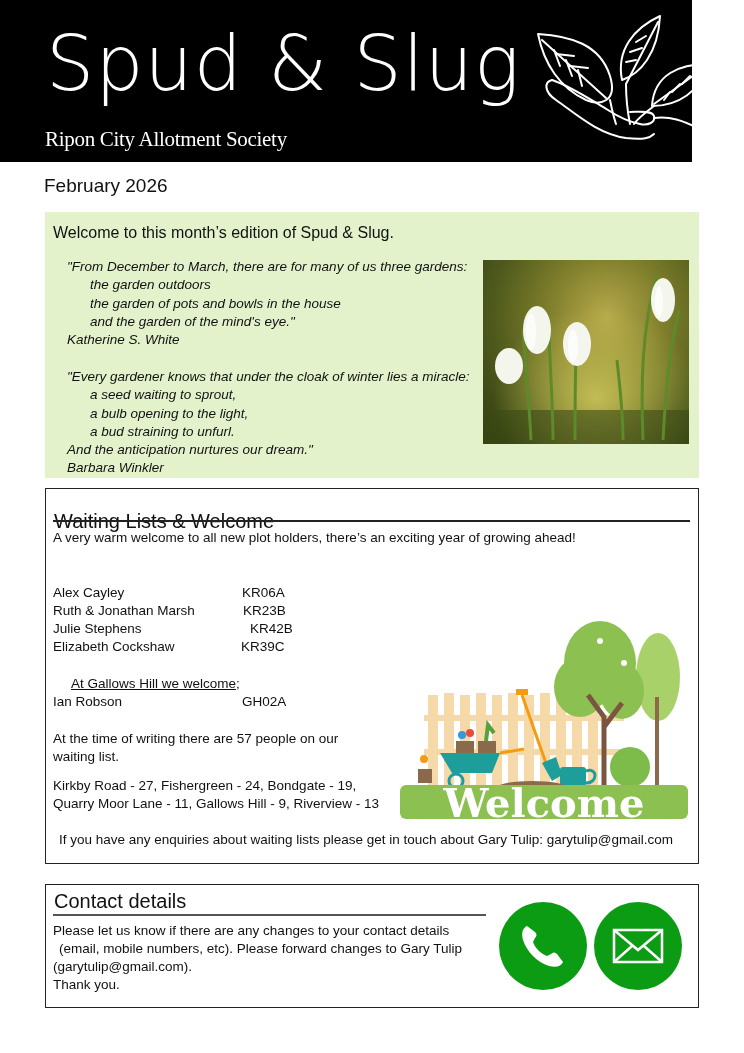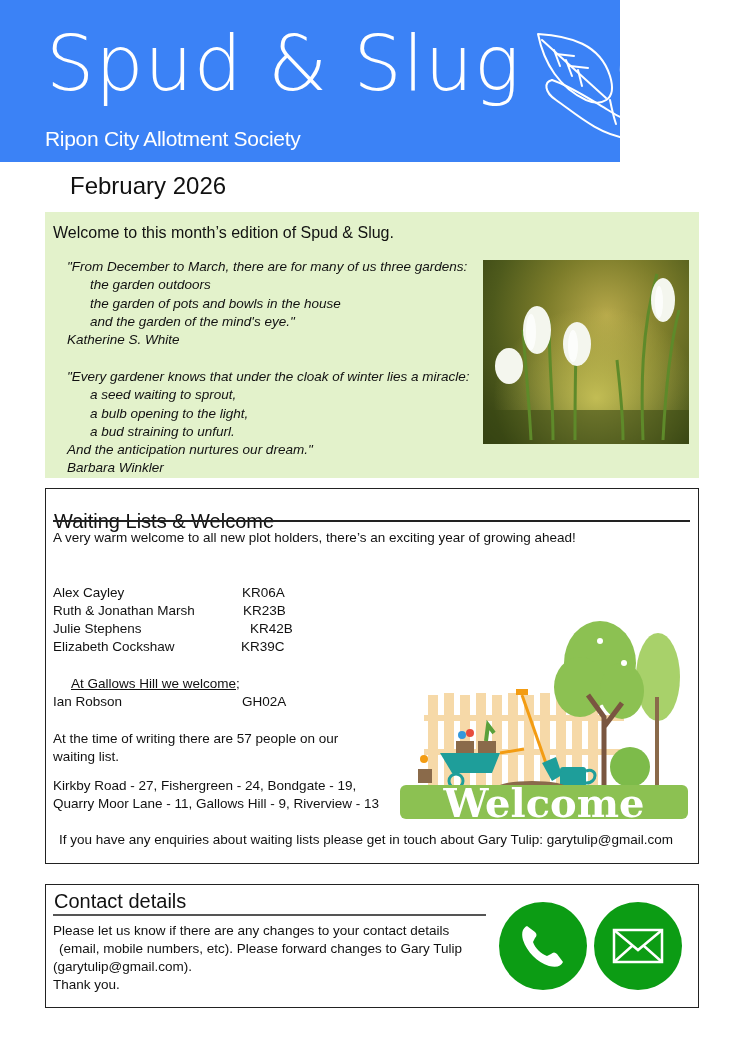--- a/index.html
+++ b/index.html
@@ -1,24 +1,24 @@
 <!DOCTYPE html>
 <html><head>
 <meta charset="utf-8">
 <style>
   html, body { margin:0; padding:0; }
   body { width:744px; height:1053px; background:#ffffff; position:relative; overflow:hidden;
          font-family:"Liberation Sans", "DejaVu Sans", sans-serif; color:#111; }
-  .header { position:absolute; left:0; top:0; width:620px; height:162px; background:#3b82f6; }
+  .header { position:absolute; left:0; top:0; width:692px; height:162px; background:#000000; }
   .title { position:absolute; left:46px; top:18px; font-size:76px; font-weight:300; color:#fff;
            letter-spacing:1px; line-height:92px; font-family:"DejaVu Sans", sans-serif; font-weight:200; }
   .subtitle { position:absolute; left:45px; top:126px; font-size:21px; color:#fff; line-height:26px;
-              font-family:Liberation Sans, sans-serif; letter-spacing:-0.3px;text-align:right; }
+              font-family:Liberation Serif, serif; letter-spacing:-0.3px;text-align:right; }
   .logo { position:absolute; left:530px; top:14px; width:180px; height:136px; }
-  .date { position:absolute; left:70px; top:174px; font-size:24px; color:#111; line-height:24px; }
+  .date { position:absolute; left:44px; top:174px; font-size:19px; color:#111; line-height:24px; }
   .intro { position:absolute; left:45px; top:212px; width:654px; height:266px; background:#e3f2cb; }
   .intro .welcome { position:absolute; left:8px; top:12px; font-size:16px; line-height:18px; }
   .quote { position:absolute; left:22px; font-size:13.5px; font-style:italic; line-height:18.3px; }
   .quote div { white-space:nowrap; }
   .quote .ind { padding-left:23px; }
   .photo { position:absolute; left:438px; top:48px; width:206px; height:184px; overflow:hidden;
            background: radial-gradient(ellipse at 60% 30%, #b6a84a 0%, #7c7c2a 35%, #4e5a1c 65%, #2e3a10 100%); }
   .box { position:absolute; left:45px; width:652px; border:1.5px solid #222; background:#fff; }
   .box-title { position:absolute; left:8px; font-size:20px; line-height:26px; color:#111; }
   .rule { position:absolute; left:7px; height:1.5px; background:#222; }

